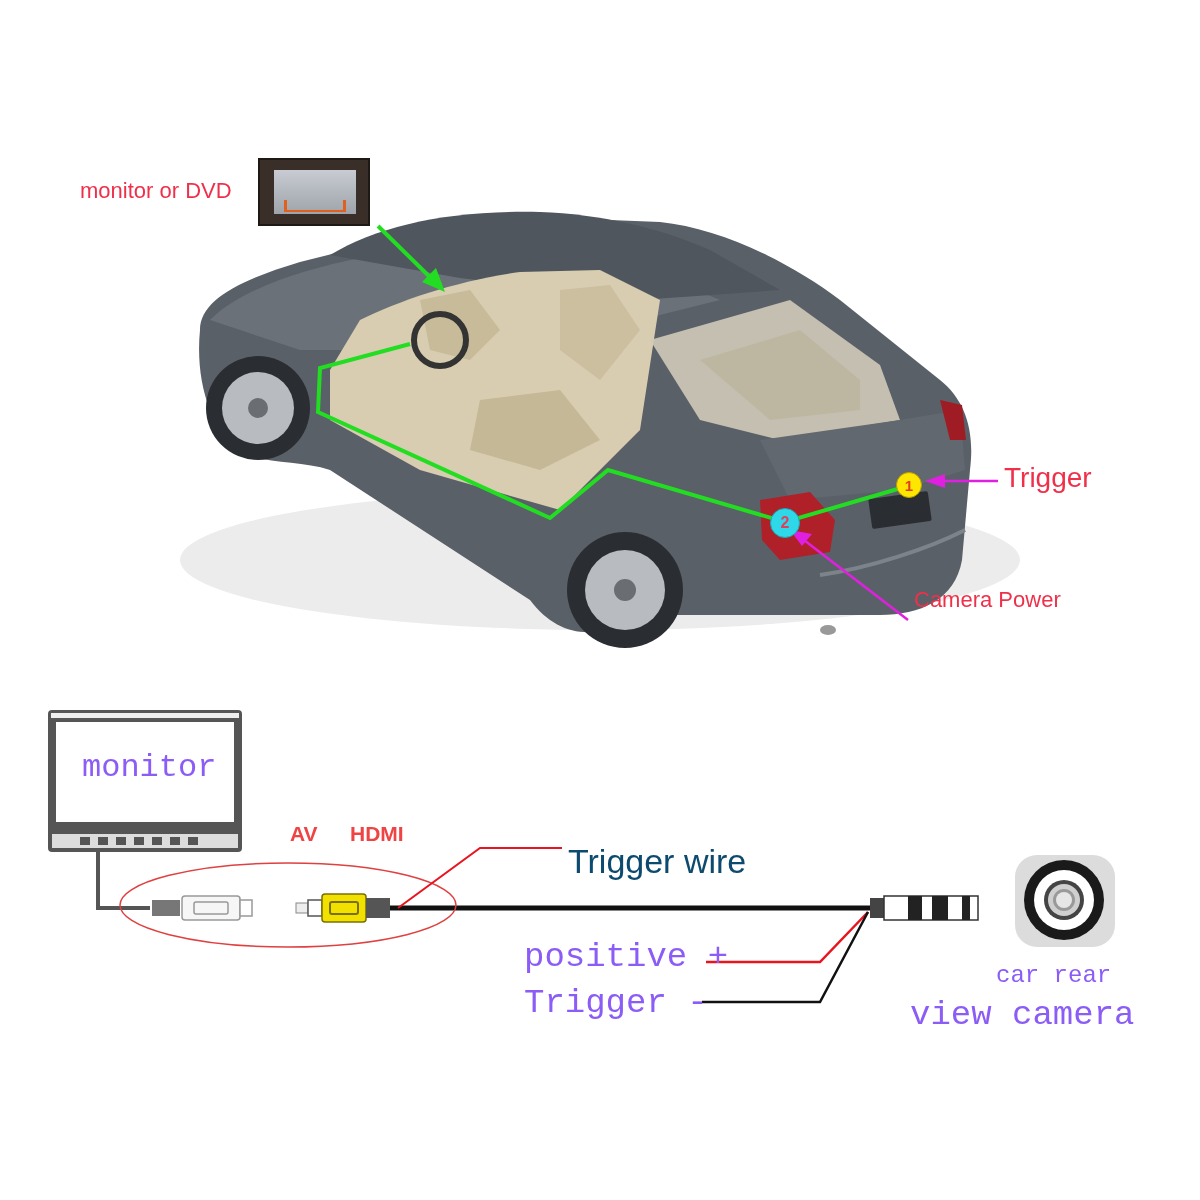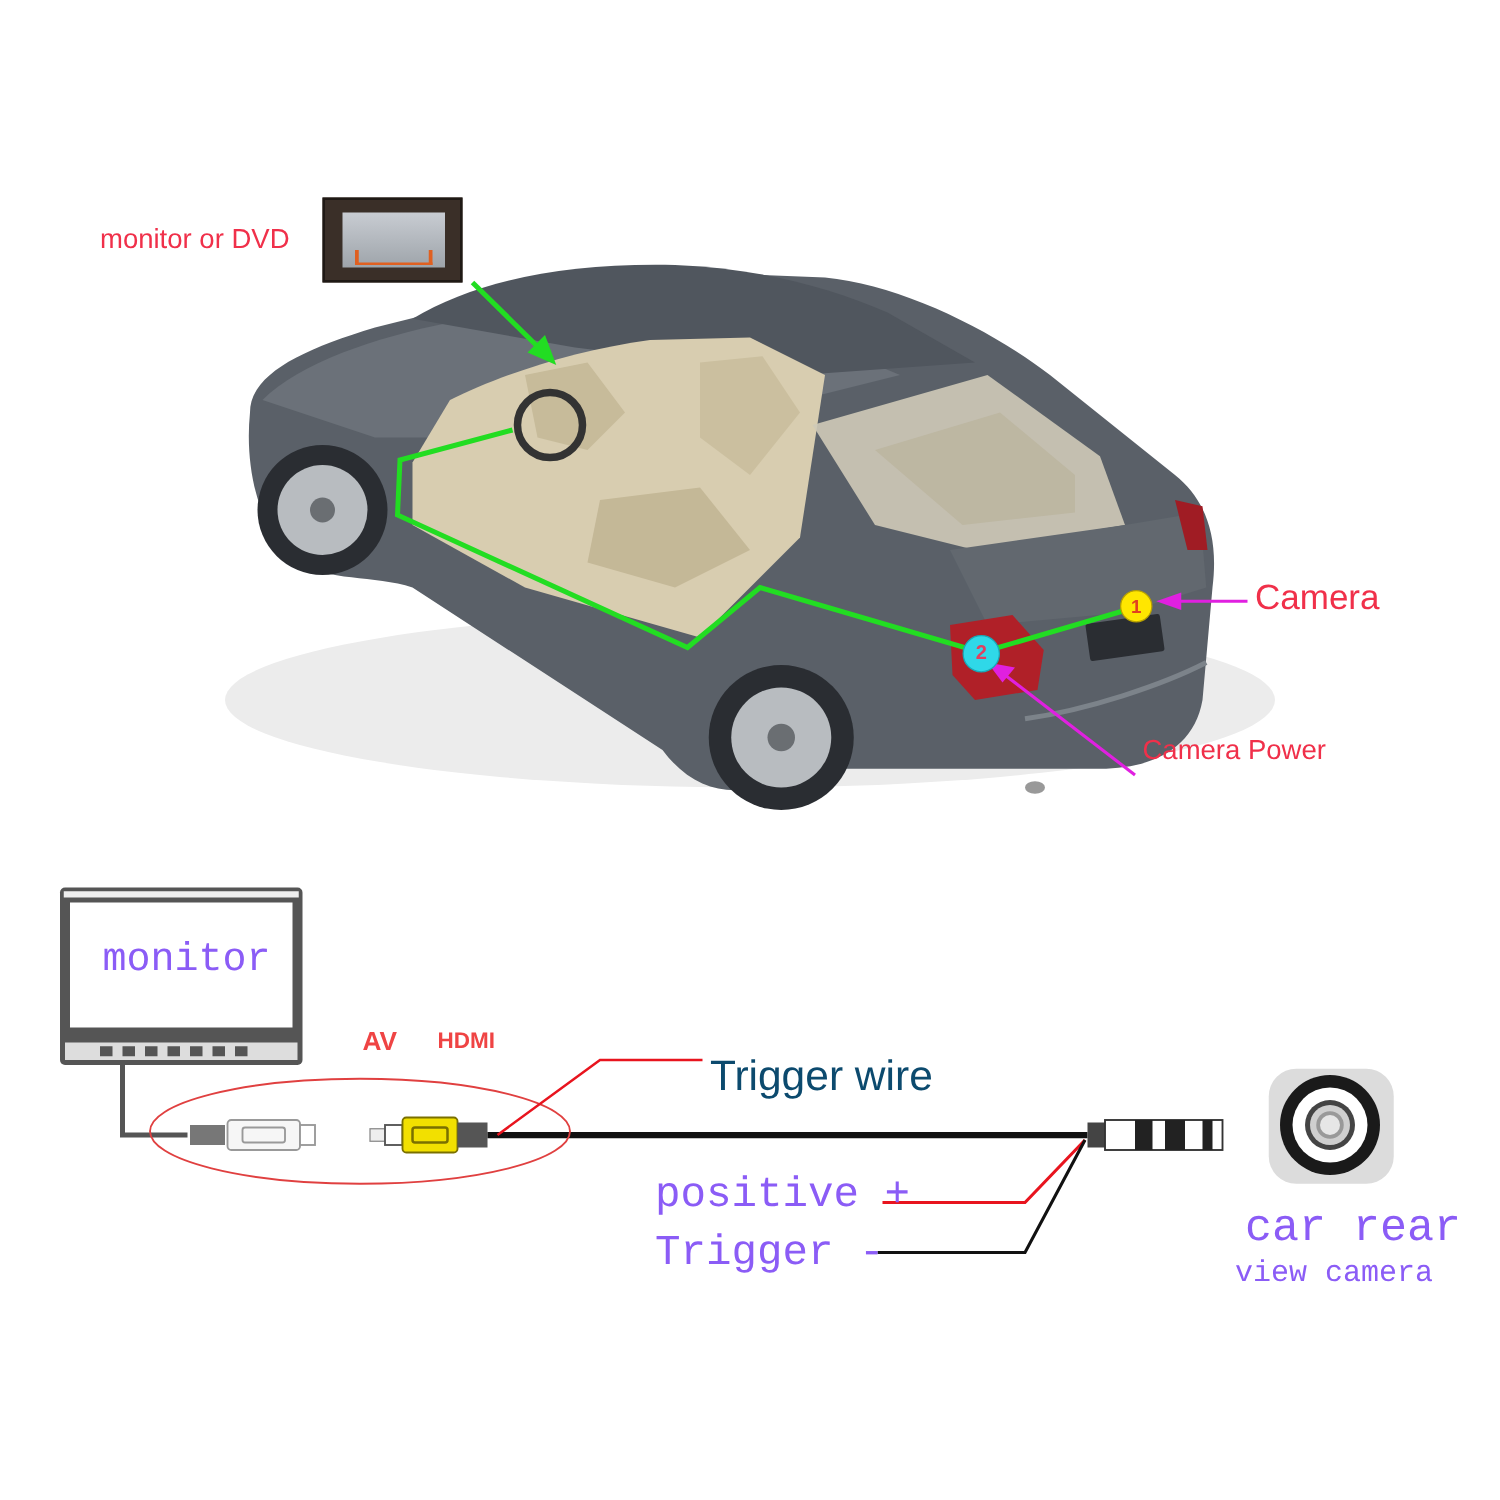--- a/index.html
+++ b/index.html
@@ -73,21 +73,21 @@
   <div class="abs lbl-pink" style="left:80px;top:178px;font-size:22px;">monitor or DVD</div>
 
   <div class="abs" style="left:896px;top:472px;width:24px;height:24px;border-radius:50%;background:#ffe600;border:1px solid #b8a000;display:flex;align-items:center;justify-content:center;font-size:15px;font-weight:bold;color:#e04020;">
     <span>1</span>
   </div>
 
   <div class="abs" style="left:770px;top:508px;width:28px;height:28px;border-radius:50%;background:#2fd8e8;border:1px solid #18a8b8;display:flex;align-items:center;justify-content:center;font-size:16px;font-weight:bold;color:#e04060;">
     <span>2</span>
   </div>
 
-  <div class="abs lbl-pink" style="left:1004px;top:462px;font-size:28px;">Camera</div>
+  <div class="abs lbl-pink" style="left:1004px;top:462px;font-size:28px;">Trigger</div>
   <div class="abs lbl-pink" style="left:914px;top:587px;font-size:22px;">Camera Power</div>
 </div>
 
 <div>
 
   <svg class="full" width="1200" height="1200" viewBox="0 0 1200 1200" style="top:0;">
 
     <rect x="48" y="710" width="194" height="142" rx="4" fill="#555"></rect>
     <rect x="51" y="713" width="188" height="5" fill="#eee"></rect>
     <rect x="56" y="722" width="178" height="100" fill="#ffffff"></rect>
@@ -135,19 +135,19 @@
     <circle cx="1064" cy="900" r="40" fill="#1a1a1a"></circle>
     <circle cx="1064" cy="900" r="30" fill="#ffffff"></circle>
     <circle cx="1064" cy="900" r="20" fill="#444"></circle>
     <circle cx="1064" cy="900" r="16" fill="#cfcfcf"></circle>
     <circle cx="1064" cy="900" r="11" fill="#999"></circle>
     <circle cx="1064" cy="900" r="8" fill="#e6e6e6"></circle>
   </svg>
 
   <div class="abs lbl-orange" style="left:82px;top:749px;font-size:32px;">monitor</div>
   <div class="abs lbl-red" style="left:290px;top:822px;font-size:21px;">AV</div>
-  <div class="abs lbl-red" style="left:350px;top:822px;font-size:18px;">HDMI</div>
+  <div class="abs lbl-red" style="left:350px;top:822px;font-size:21px;">HDMI</div>
   <div class="abs lbl-pink" style="left:568px;top:822px;font-size:34px;color:#0c4a6e;margin-top:20px;">Trigger wire</div>
   <div class="abs lbl-orange" style="left:524px;top:938px;font-size:34px;text-align:right;">positive +</div>
   <div class="abs lbl-orange" style="left:524px;top:984px;font-size:34px;">Trigger -</div>
-  <div class="abs lbl-orange" style="left:996px;top:962px;font-size:36px;">car rear</div>
-  <div class="abs lbl-orange" style="left:988px;top:996px;font-size:24px;margin-top:10px;">view camera</div>
+  <div class="abs lbl-orange" style="left:996px;top:962px;font-size:24px;">car rear</div>
+  <div class="abs lbl-orange" style="left:910px;top:996px;font-size:34px;">view camera</div>
 </div>
 
 </body></html>

